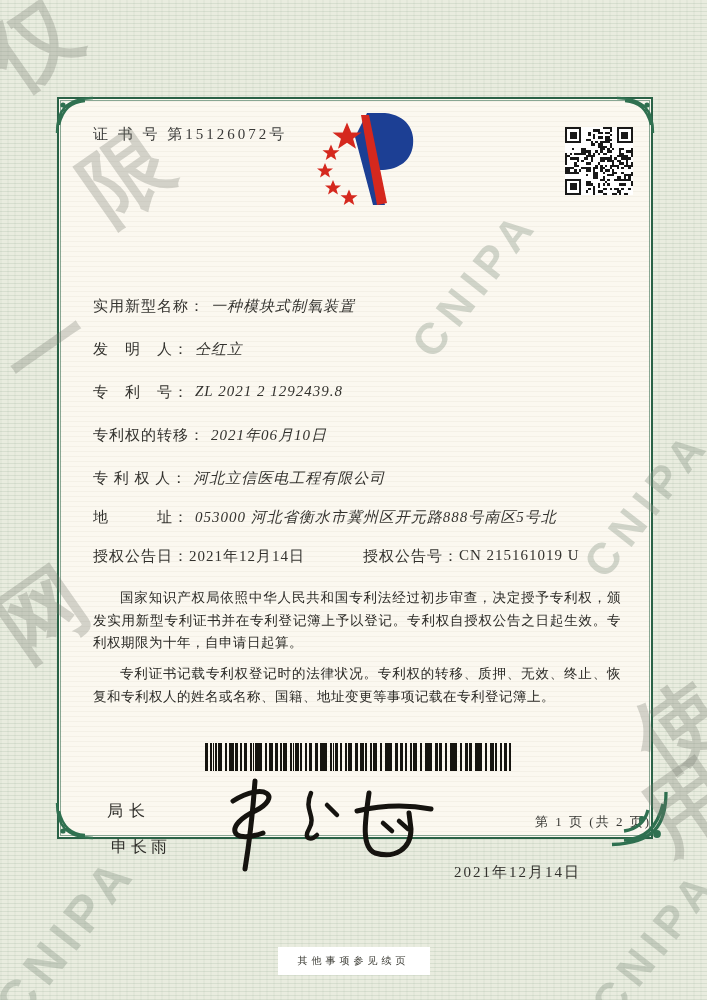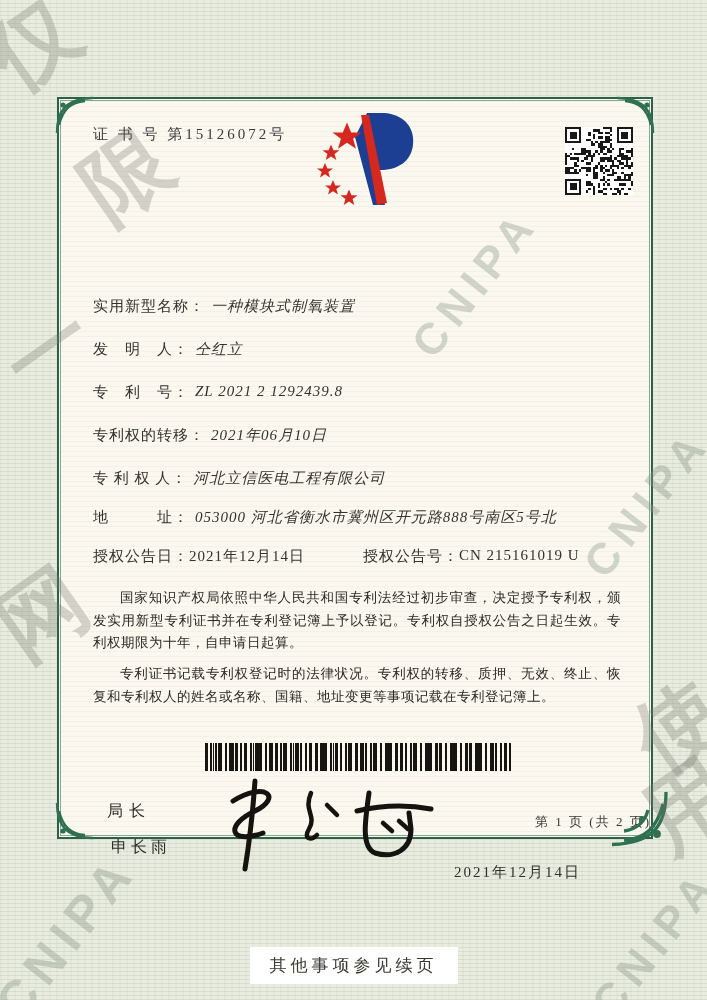--- a/index.html
+++ b/index.html
@@ -68,21 +68,21 @@
 
   .signoff-label { position:absolute; left:48px; top:702px; font-size:16px; letter-spacing:6px; color:#2e2d29; }
   .signoff-name  { position:absolute; left:52px; top:738px; font-size:16px; letter-spacing:4px; color:#2e2d29; }
   .signature { position:absolute; left:140px; top:672px; width:250px; height:110px; }
   .sign-date { position:absolute; right:70px; top:764px; font-size:15px; letter-spacing:2px; color:#33322e; }
 
   .page-num { position:absolute; left:0; right:0; bottom:6px; text-align:right;
               font-size:13px; letter-spacing:2px; color:#3a3a36; }
 
   .cont-note { position:absolute; left:50%; transform:translateX(-50%); top:947px;
-               background:#ffffff; padding:7px 20px; font-size:17px; letter-spacing:4px;
+               background:#ffffff; padding:7px 20px; font-size:10px; letter-spacing:4px;
                color:#3a3a33; z-index:4; }
 </style>
 </head>
 <body>
 
 <div class="page">
 
   <span class="wm" style="left:-8px; top:-14px;">仅</span>
   <span class="wm" style="left:84px; top:118px;">限</span>
   <span class="wm" style="left:6px; top:292px;">一</span>

